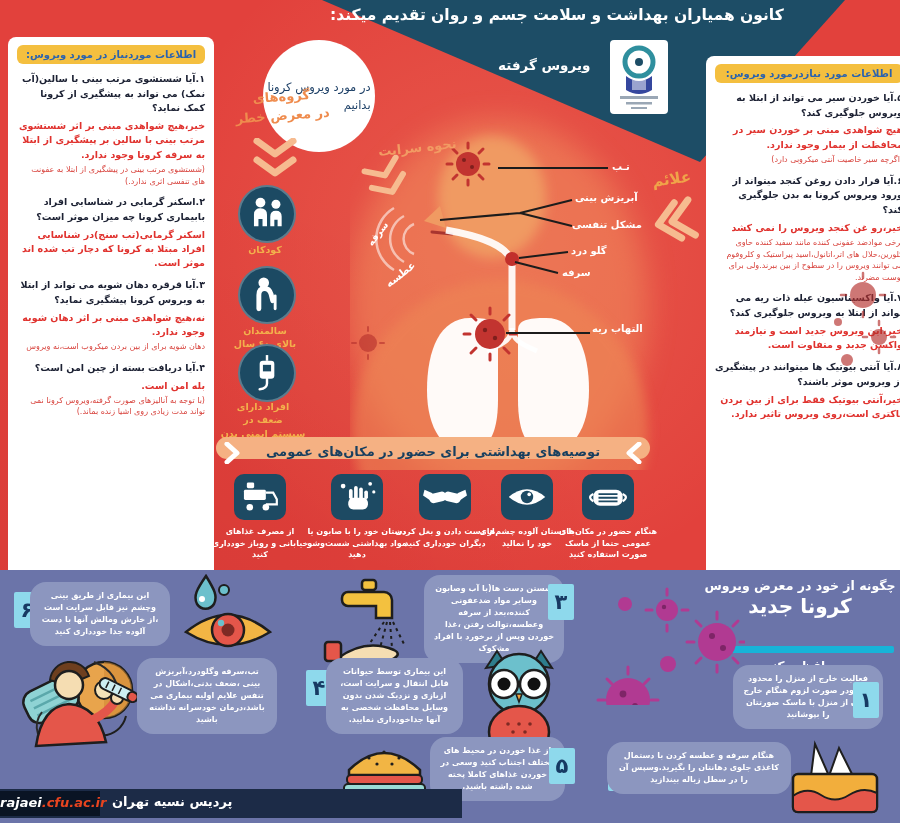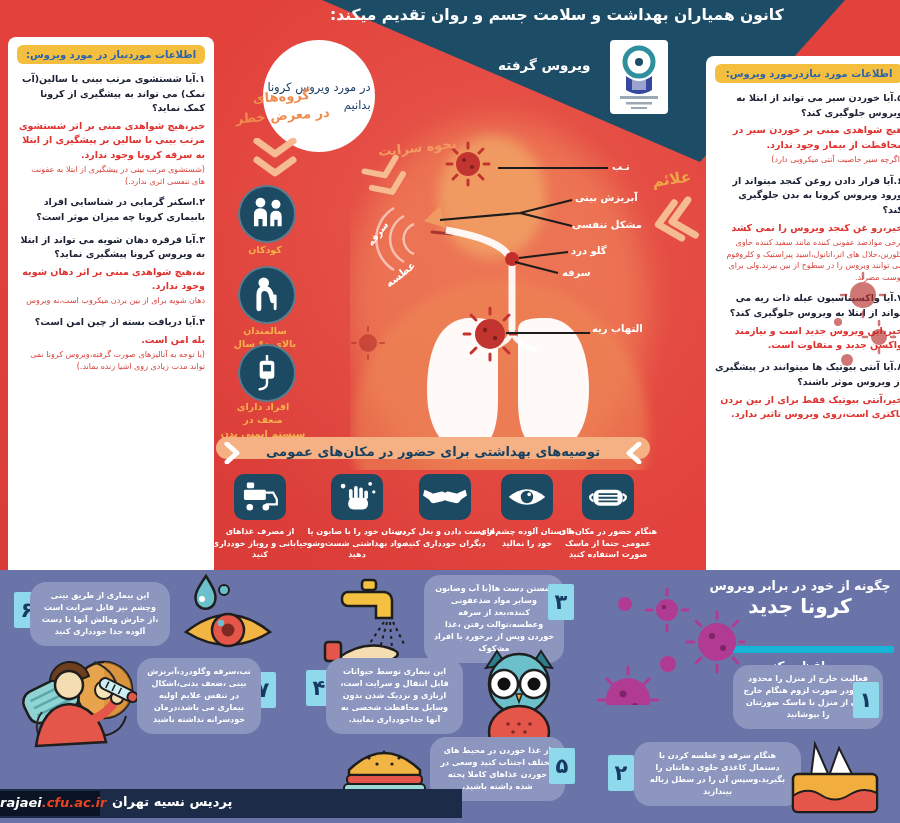--- a/index.html
+++ b/index.html
@@ -84,20 +84,21 @@
 
   <div class="abs badge preline rtl">در مورد ویروس کرونا
 بدانیم</div>
 
   <div class="abs panel panel-left">
     <div class="panel-header">اطلاعات موردنیاز در مورد ویروس:</div>
     <div class="q">۱.آیا شستشوی مرتب بینی  با سالین(آب نمک) می تواند به پیشگیری از کرونا کمک نماید؟</div>
     <div class="a">خیر،هیچ شواهدی مبنی بر اثر شستشوی مرتب بینی با سالین بر پیشگیری از ابتلا به سرفه کرونا وجود ندارد.</div>
     <div class="note">(شستشوی مرتب بینی در پیشگیری از ابتلا به عفونت های تنفسی اثری ندارد.)</div>
     <div class="q">۲.اسکنر گرمایی در شناسایی افراد بابیماری کرونا چه میزان موثر است؟</div>
+    <div class="a">اسکنر گرمایی(تب سنج)در شناسایی افراد مبتلا به کرونا که دچار تب شده اند موثر است.</div>
     <div class="q">۳.آیا قرقره دهان شویه می تواند از ابتلا به ویروس کرونا پیشگیری نماید؟</div>
     <div class="a">نه،هیچ شواهدی مبنی بر اثر دهان شویه وجود ندارد.</div>
     <div class="note">دهان شویه برای از بین بردن میکروب است،نه ویروس</div>
     <div class="q">۴.آیا دریافت بسته از چین امن است؟</div>
     <div class="a">بله امن است.</div>
     <div class="note">(با توجه به آنالیزهای صورت گرفته،ویروس کرونا نمی تواند مدت زیادی روی اشیا زنده بماند.)</div>
   </div>
 
   <div class="abs panel panel-right">
     <div class="panel-header">اطلاعات مورد نیازدرمورد ویروس:</div>
@@ -333,21 +334,21 @@
         <circle cx="16" cy="40" r="4.5"></circle>
           <circle cx="38" cy="40" r="4.5"></circle>
       </g>
       <path d="M38 20 h10 l5 9 v7 h-15" fill="none" stroke="#fff" stroke-width="3"></path>
     </svg>
   </div>
   <div class="abs tile-caption" style="left:210px;">از مصرف غذاهای خیابانی و روباز خودداری کنید</div>
 
   <div class="abs bottom">
 
-    <div class="abs prot-title" style="left:700px;top:8px;font-size:12.5px;">چگونه از خود در برابر ویروس</div>
+    <div class="abs prot-title" style="left:700px;top:8px;font-size:12.5px;">چگونه از خود در معرض ویروس</div>
     <div class="abs prot-title" style="left:700px;top:24px;font-size:20px;">کرونا جدید</div>
     <div class="abs prot-title" style="left:700px;top:52px;font-size:12px;margin-top:37px;">محافظت کنیم</div>
     <div class="abs teal-bar"></div>
 
     <svg class="abs" style="left:595px;top:10px;" width="150" height="125" viewBox="0 0 150 125">
       <g fill="#b13a92">
         <circle cx="72" cy="30" r="11"></circle>
           <circle cx="122" cy="62" r="19"></circle>
           <circle cx="73" cy="84" r="8"></circle>
         <circle cx="33" cy="120" r="22"></circle>
@@ -388,21 +389,21 @@
       <g transform="rotate(-26 35 48)">
         <rect x="8" y="31" width="54" height="34" rx="12" fill="#8fd3d4" stroke="#1e1e1e" stroke-width="2.5"></rect>
         <path d="M16 40 H54 M16 48 H54 M16 56 H54" stroke="#5ba8ab" stroke-width="2.5"></path>
       </g>
       <path d="M58 64 C72 92 104 88 110 64" fill="none" stroke="#1e1e1e" stroke-width="2"></path>
     </svg>
     <div class="abs bubble" style="left:733px;top:95px;width:150px;">فعالیت خارج از منزل را محدود کنید ودر صورت لزوم هنگام خارج شدن از منزل با ماسک صورتتان را بپوشانید</div>
     <div class="abs numtile" style="left:853px;top:112px;">۱</div>
 
     <div class="abs numtile" style="left:608px;top:185px;">۲</div>
-    <div class="abs bubble" style="left:634px;top:172px;width:167px;">هنگام سرفه و عطسه کردن با دستمال کاغذی  جلوی دهانتان را بگیرید.وسپس آن را در سطل زباله بیندازید</div>
+    <div class="abs bubble" style="left:607px;top:172px;width:184px;">هنگام سرفه و عطسه کردن با دستمال کاغذی  جلوی دهانتان را بگیرید.وسپس آن را در سطل زباله بیندازید</div>
     <svg class="abs" style="left:785px;top:168px;" width="100" height="80" viewBox="0 0 100 80">
       <polygon points="30,6 44,38 54,10 68,38 26,38" fill="#fff" stroke="#1e1e1e" stroke-width="2"></polygon>
       <rect x="8" y="36" width="84" height="38" rx="5" fill="#f2ae3c" stroke="#1e1e1e" stroke-width="2.5"></rect>
       <path d="M8 58 Q22 48 36 57 T64 57 T92 55 L92 69 q0 5 -5 5 L13 74 q-5 0 -5 -5 Z" fill="#e4564a" stroke="#1e1e1e" stroke-width="2"></path>
     </svg>
 
     <svg class="abs" style="left:322px;top:2px;" width="100" height="100" viewBox="0 0 100 100">
       <rect x="40" y="8" width="14" height="10" rx="3" fill="#f3c13f" stroke="#1e1e1e" stroke-width="2.5"></rect>
       <path d="M26 20 h36 a8 8 0 0 1 8 8 v18 h-16 v-12 h-28 a6 6 0 0 1 -6 -6 v-2 a6 6 0 0 1 6 -6 Z" fill="#f3c13f" stroke="#1e1e1e" stroke-width="2.5"></path>
       <g stroke="#1e1e1e" stroke-width="2" stroke-dasharray="3 4">
@@ -482,21 +483,21 @@
       <path d="M14 98 Q20 58 47 56 Q76 58 84 94 Z" fill="#e4564a" stroke="#1e1e1e" stroke-width="2.5"></path>
       <path d="M70 72 q16 -7 24 -20" fill="none" stroke="#e4564a" stroke-width="9" stroke-linecap="round"></path>
       <circle cx="95" cy="50" r="6" fill="#f5ddb2" stroke="#1e1e1e" stroke-width="2"></circle>
       <g transform="rotate(26 95 42)">
         <rect x="76" y="36" width="38" height="11" rx="5.5" fill="#cdeef2" stroke="#1e1e1e" stroke-width="2"></rect>
         <path d="M84 38 v7 M91 38 v7 M98 38 v7" stroke="#1e1e1e" stroke-width="1.5"></path>
         <circle cx="112" cy="41.5" r="5" fill="#e4564a" stroke="#1e1e1e" stroke-width="2"></circle>
       </g>
     </svg>
     <div class="abs numtile" style="left:250px;top:102px;">۷</div>
-    <div class="abs bubble" style="left:137px;top:88px;width:124px;">تب،سرفه وگلودرد،آبریزش بینی ،ضعف بدنی،اشکال در تنفس علایم اولیه بیماری می باشد،درمان خودسرانه نداشته باشید</div>
+    <div class="abs bubble" style="left:137px;top:88px;width:140px;">تب،سرفه وگلودرد،آبریزش بینی ،ضعف بدنی،اشکال در تنفس علایم اولیه بیماری می باشد،درمان خودسرانه نداشته باشید</div>
 
     <div class="abs footer-bar"></div>
     <div class="abs footer-url-box"></div>
     <div class="abs footer-url"><span>rajaei</span><span class="domain">.cfu.ac.ir</span></div>
     <div class="abs footer-campus">پردیس نسیه تهران</div>
   </div>
 
 </div>
 
 </body></html>

